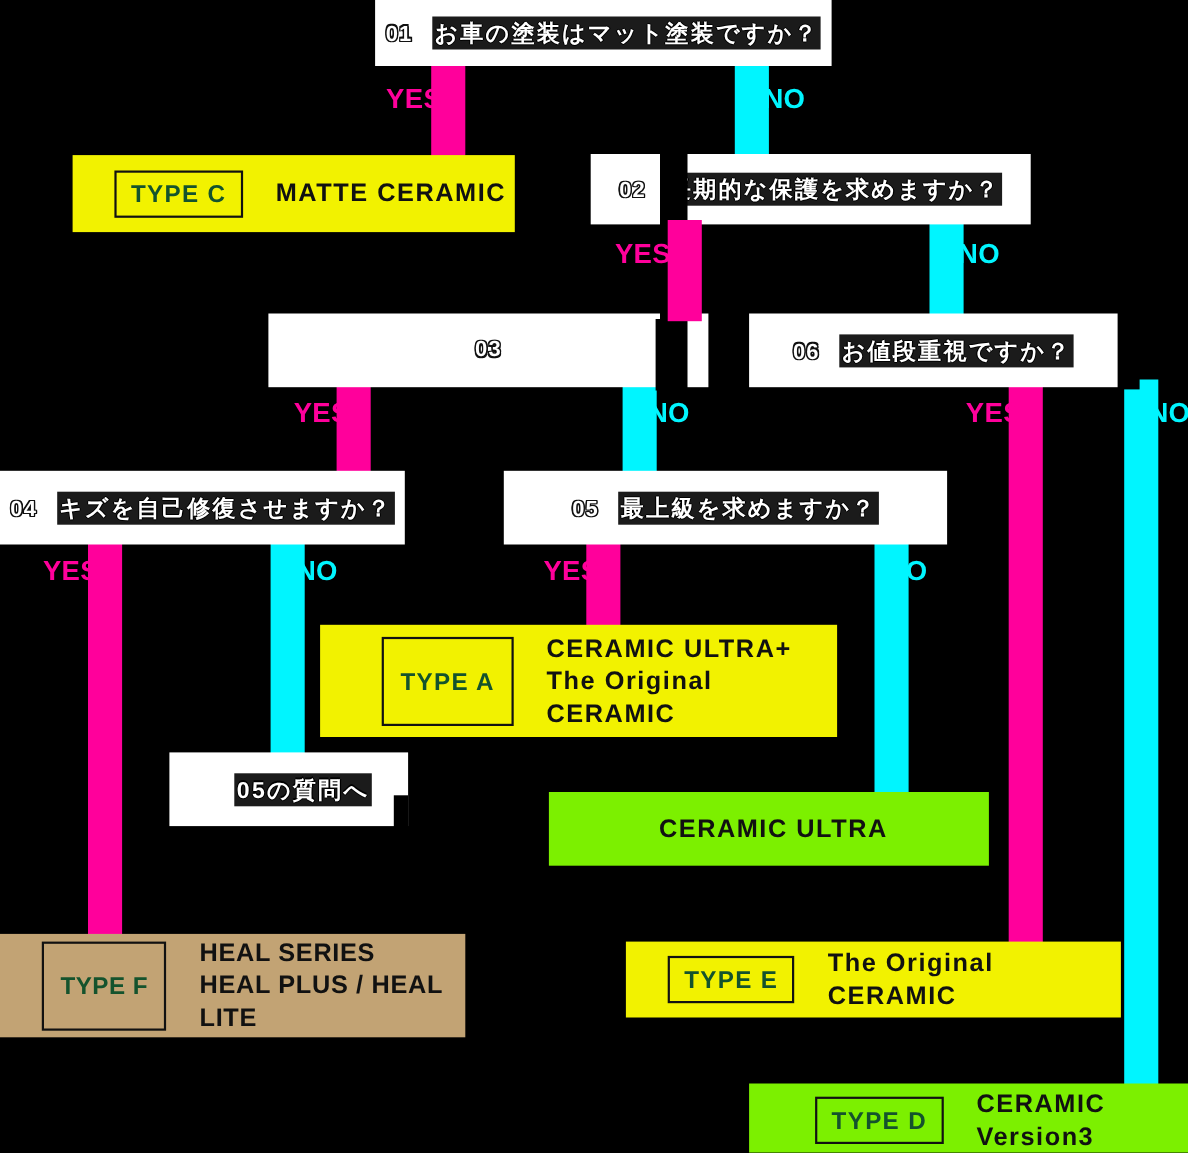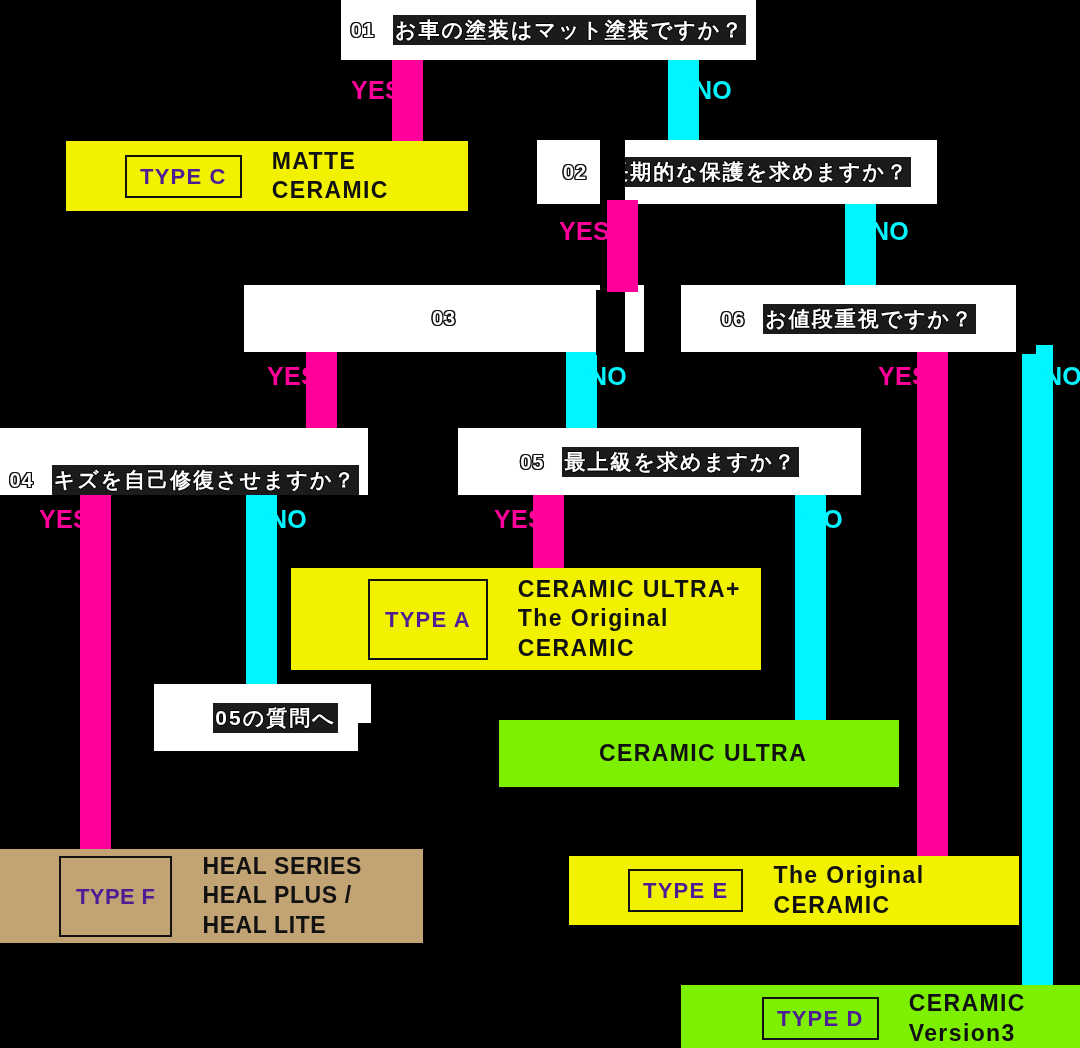--- a/index.html
+++ b/index.html
@@ -92,29 +92,28 @@
     box-sizing: border-box;
     padding-left: 38px;
   }
   .rbox.yellow { background: #F2F200; }
   .rbox.green  { background: #7CF000; }
   .rbox.tan    { background: #C2A374; }
 
   .type-chip {
     flex: 0 0 auto;
     border: 2px solid #111111;
-    color: #4c1d95;
+    color: #14532d;
     font-size: 22px;
     font-weight: bold;
     letter-spacing: 1.2px;
     line-height: 1;
     padding: 9px 13px 8px 13px;
     white-space: nowrap;
     font-family: "Liberation Sans Narrow", "Liberation Sans", sans-serif;
-    margin-left: 21px;
   }
   .type-chip.tall {
     padding: 28px 15px 27px 15px;
   }
   .rbox .rlabel {
     margin-left: 30px;
     color: #111111;
     font-size: 23px;
     font-weight: bold;
     letter-spacing: 1.4px;
@@ -202,21 +201,21 @@
     </div>
   </div>
 
   <div class="qbox" style="left:681px; top:285px; width:335px; height:67px;">
     <div class="qinner">
       <span class="qnum">06</span>
       <span class="qtext">お値段重視ですか？</span>
     </div>
   </div>
 
-  <div class="qbox" style="left:0px; top:428px; width:368px; height:67px;align-items:flex-end;">
+  <div class="qbox" style="left:0px; top:428px; width:368px; height:67px;">
     <div class="qinner">
       <span class="qnum">04</span>
       <span class="qtext">キズを自己修復させますか？</span>
     </div>
   </div>
 
   <div class="qbox" style="left:458px; top:428px; width:403px; height:67px;">
     <div class="qinner">
       <span class="qnum">05</span>
       <span class="qtext">最上級を求めますか？</span>

